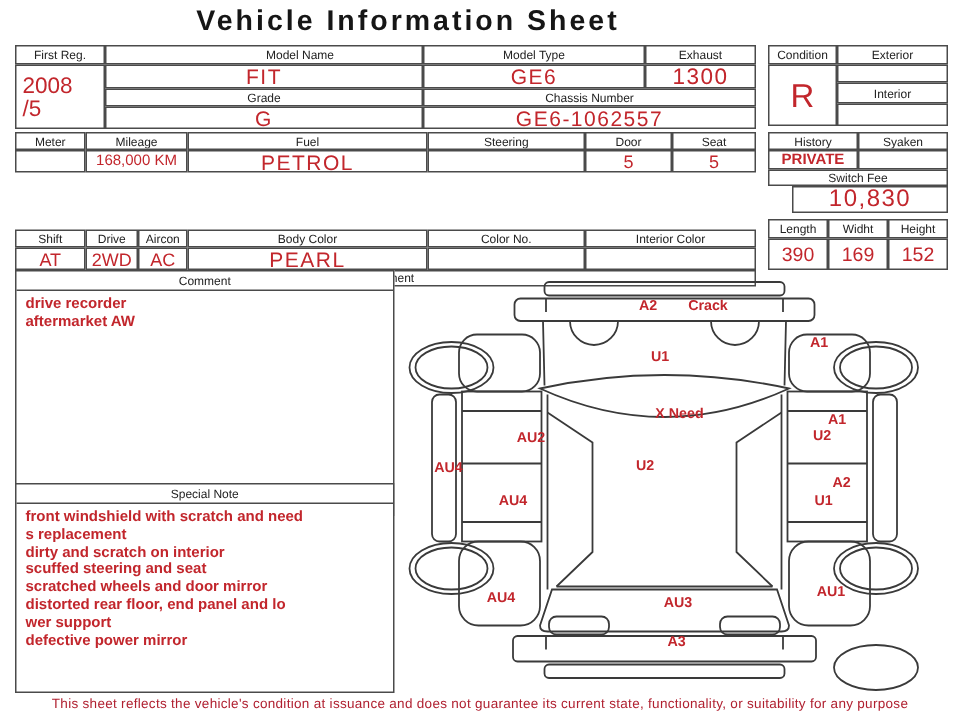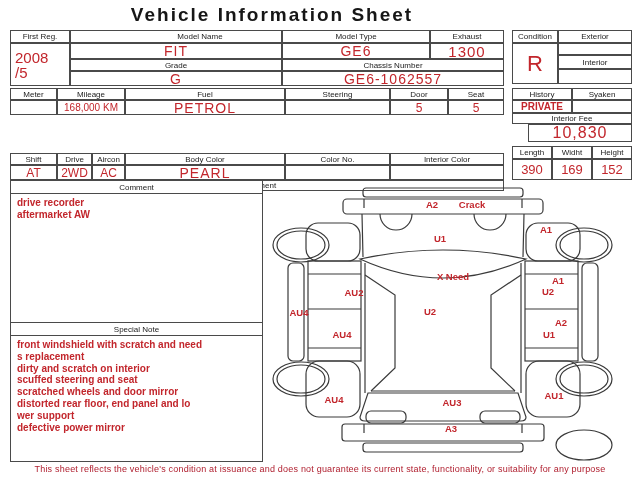--- a/index.html
+++ b/index.html
@@ -135,21 +135,21 @@
     <div class="grid blkB3">
       <div class="cell lbl">Equipment</div>
     </div>
   </div>
 
   <div class="box grid blkD">
     <div class="cell lbl">History</div>
     <div class="cell lbl">Syaken</div>
     <div class="cell val v10" style="font-weight:600">PRIVATE</div>
     <div class="cell val v10"></div>
-    <div class="cell lbl d-rf-lbl">Interior Fee</div>
+    <div class="cell lbl d-rf-lbl">Switch Fee</div>
     <div class="cell val d-rf-val">10,830</div>
   </div>
 
   <div class="box grid blkE">
     <div class="cell lbl">Length</div>
     <div class="cell lbl">Widht</div>
     <div class="cell lbl">Height</div>
     <div class="cell val v13">390</div>
     <div class="cell val v13">169</div>
     <div class="cell val v13">152</div>

